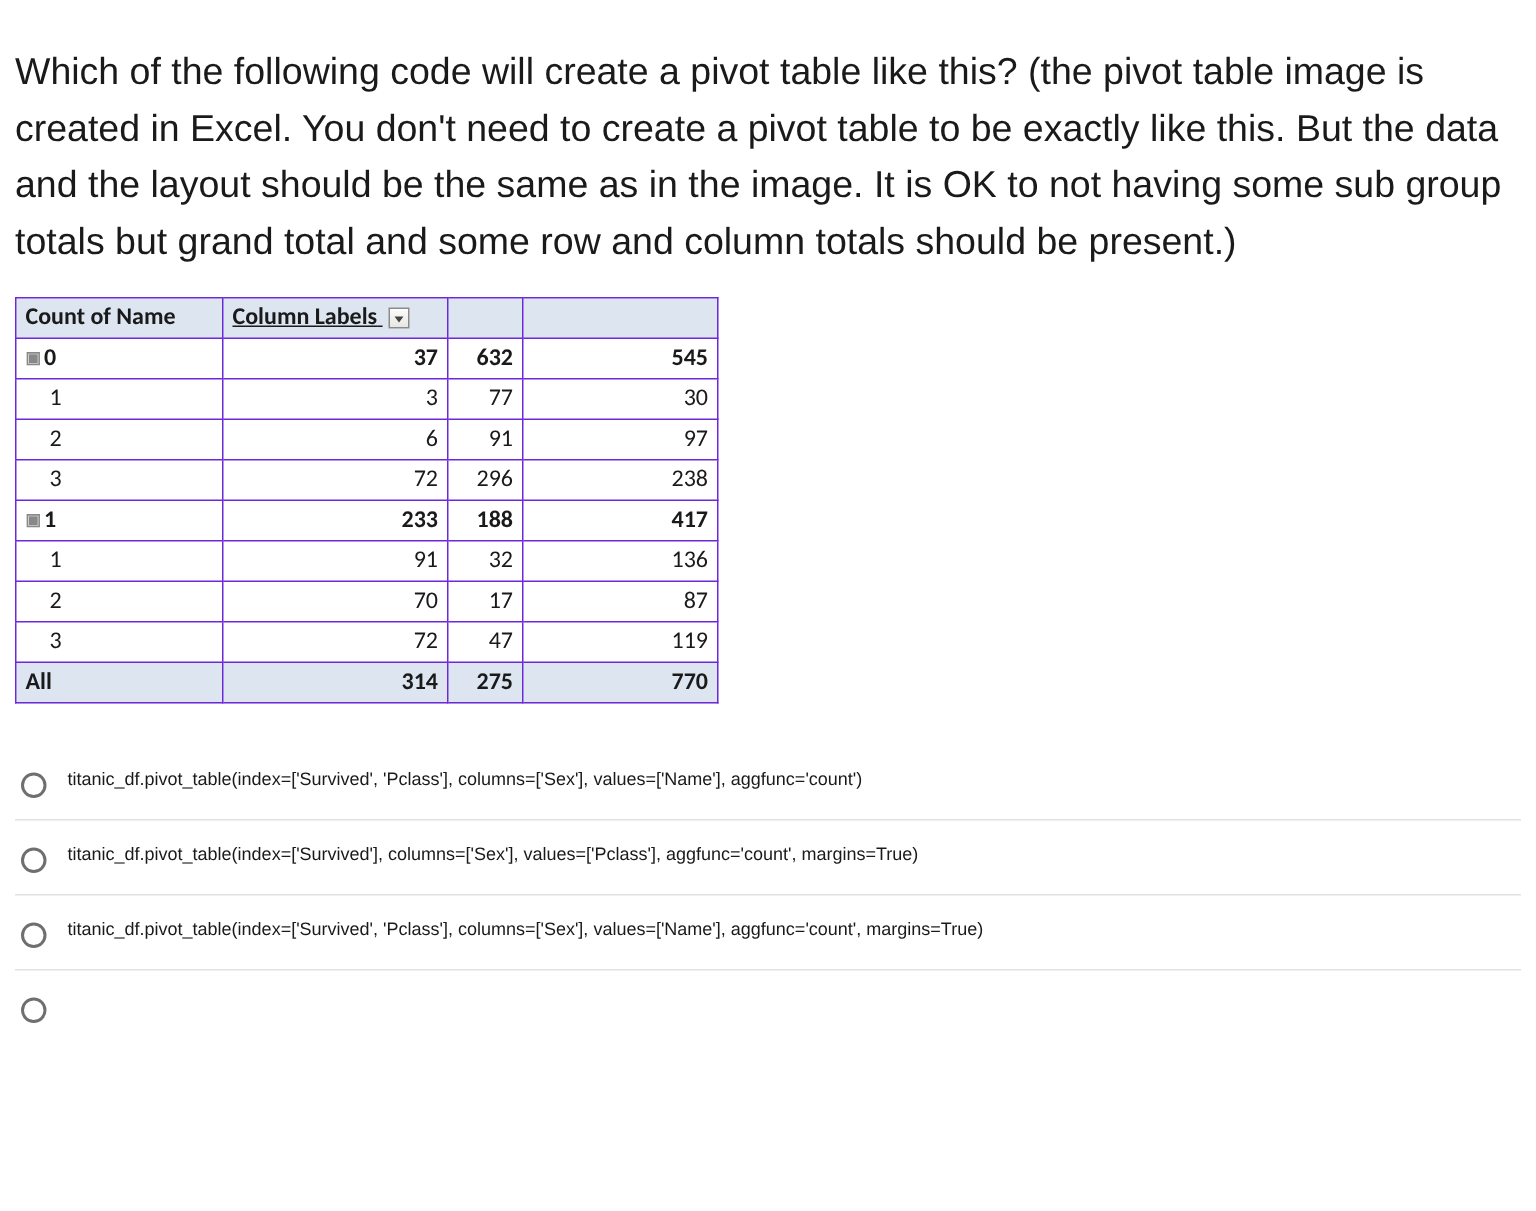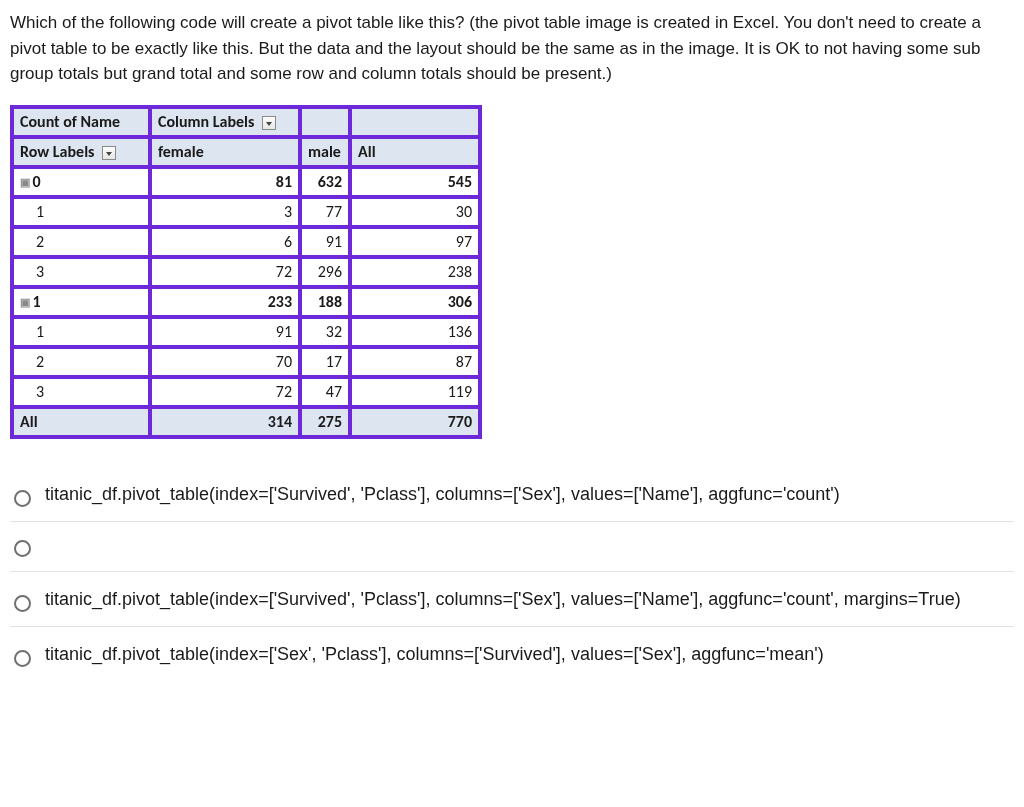--- a/index.html
+++ b/index.html
@@ -7,30 +7,31 @@
     font-family: -apple-system, BlinkMacSystemFont, "Segoe UI", Arial, sans-serif;
     font-size: 18px;
     color: #1a1a1a;
     margin: 0;
     padding: 10px;
     width: 1024px;
     line-height: 1.5;
   }
   .question {
     margin-bottom: 18px;
-    font-size: 17px;
+    font-size: 25px;
+    margin-top: 20px;
   }
   .pivot {
     border-collapse: collapse;
     font-size: 16px;
     font-family: Calibri, Arial, sans-serif;
     margin-bottom: 28px;
   }
   .pivot td, .pivot th {
-    border: 4px solid #6d28d9;
+    border: 1px solid #6d28d9;
     padding: 1px 6px;
     height: 22px;
     white-space: nowrap;
   }
   .pivot .hdr {
     background: #dde5f0;
     font-weight: bold;
     text-align: left;
   }
   .pivot .num {
@@ -72,75 +73,66 @@
     color: #888;
     font-size: 11px;
     margin-right: 2px;
     vertical-align: 1px;
   }
   .options {
     display: block;
   }
   .option {
     display: flex;
-    align-items: flex-end;
+    align-items: flex-start;
     padding: 14px 8px 14px 4px;
     border-bottom: 1px solid #e2e2e2;
-    font-size: 18px;
+    font-size: 12px;
   }
   .radio {
     flex: 0 0 auto;
     width: 17px;
     height: 17px;
     border: 2px solid #6f6f6f;
     border-radius: 50%;
     margin-right: 14px;
     margin-top: 4px;
     background: #fff;
   }
   .option-text {
     flex: 1 1 auto;
     line-height: 1.45;
   }
-  .col-female { width: 150px; }
+  .col-female { width: 150px; text-decoration: underline; }
   .col-male   { width: 50px; }
   .col-all    { width: 130px; }
   .col-rowlbl { width: 138px; }
 </style>
 </head>
 <body>
 
 <div class="question">Which of the following code will create a pivot table like this? (the pivot table image is created in Excel. You don't need to create a pivot table to be exactly like this. But the data and the layout should be the same as in the image. It is OK to not having some sub group totals but grand total and some row and column totals should be present.)</div>
 
 <table class="pivot">
   <tbody>
       <tr>
     <td class="hdr col-rowlbl">Count of Name</td>
     <td class="hdr col-female">
       <span>Column Labels</span>
       <span class="dd"></span>
     </td>
     <td class="hdr col-male"></td>
     <td class="hdr col-all"></td>
   </tr>
-  <tr>
-    <td class="hdr">
-      <span>Row Labels</span>
-      <span class="dd"></span>
-    </td>
-    <td class="hdr">female</td>
-    <td class="hdr" style="text-align:left">male</td>
-    <td class="hdr" style="text-align:left">All</td>
-  </tr>
 
   <tr>
     <td class="rowlbl grp">
       <span class="collapse-glyph">▣</span><span>0</span>
     </td>
-    <td class="num grp">81</td>
+    <td class="num grp">37</td>
     <td class="num grp">632</td>
     <td class="num grp">545</td>
   </tr>
   <tr>
     <td class="rowlbl indent">1</td>
     <td class="num">3</td>
     <td class="num">77</td>
     <td class="num">30</td>
   </tr>
   <tr>
@@ -155,21 +147,21 @@
     <td class="num">296</td>
     <td class="num">238</td>
   </tr>
 
   <tr>
     <td class="rowlbl grp">
       <span class="collapse-glyph">▣</span><span>1</span>
     </td>
     <td class="num grp">233</td>
     <td class="num grp">188</td>
-    <td class="num grp">306</td>
+    <td class="num grp">417</td>
   </tr>
   <tr>
     <td class="rowlbl indent">1</td>
     <td class="num">91</td>
     <td class="num">32</td>
     <td class="num">136</td>
   </tr>
   <tr>
     <td class="rowlbl indent">2</td>
     <td class="num">70</td>
@@ -192,22 +184,22 @@
 </tbody>
   </table>
 
 <div class="options">
   <div class="option">
     <span class="radio"></span>
     <span class="option-text">titanic_df.pivot_table(index=['Survived', 'Pclass'], columns=['Sex'], values=['Name'], aggfunc='count')</span>
   </div>
   <div class="option">
     <span class="radio"></span>
+    <span class="option-text">titanic_df.pivot_table(index=['Survived'], columns=['Sex'], values=['Pclass'], aggfunc='count', margins=True)</span>
   </div>
   <div class="option">
     <span class="radio"></span>
     <span class="option-text">titanic_df.pivot_table(index=['Survived', 'Pclass'], columns=['Sex'], values=['Name'], aggfunc='count', margins=True)</span>
   </div>
   <div class="option" style="border-bottom:none">
     <span class="radio"></span>
-    <span class="option-text">titanic_df.pivot_table(index=['Sex', 'Pclass'], columns=['Survived'], values=['Sex'], aggfunc='mean')</span>
   </div>
 </div>
 
 </body></html>

